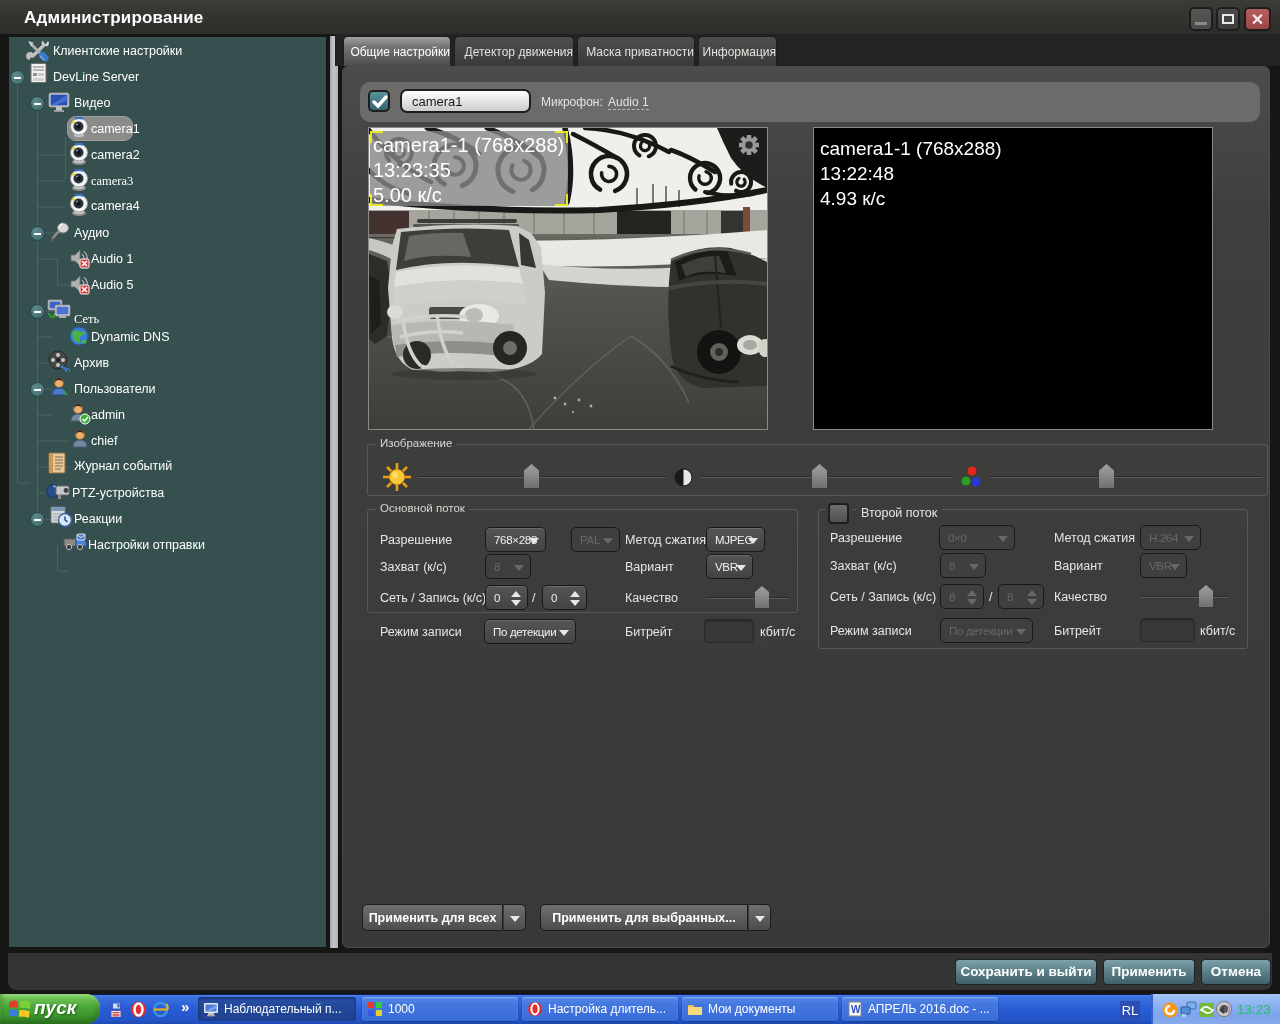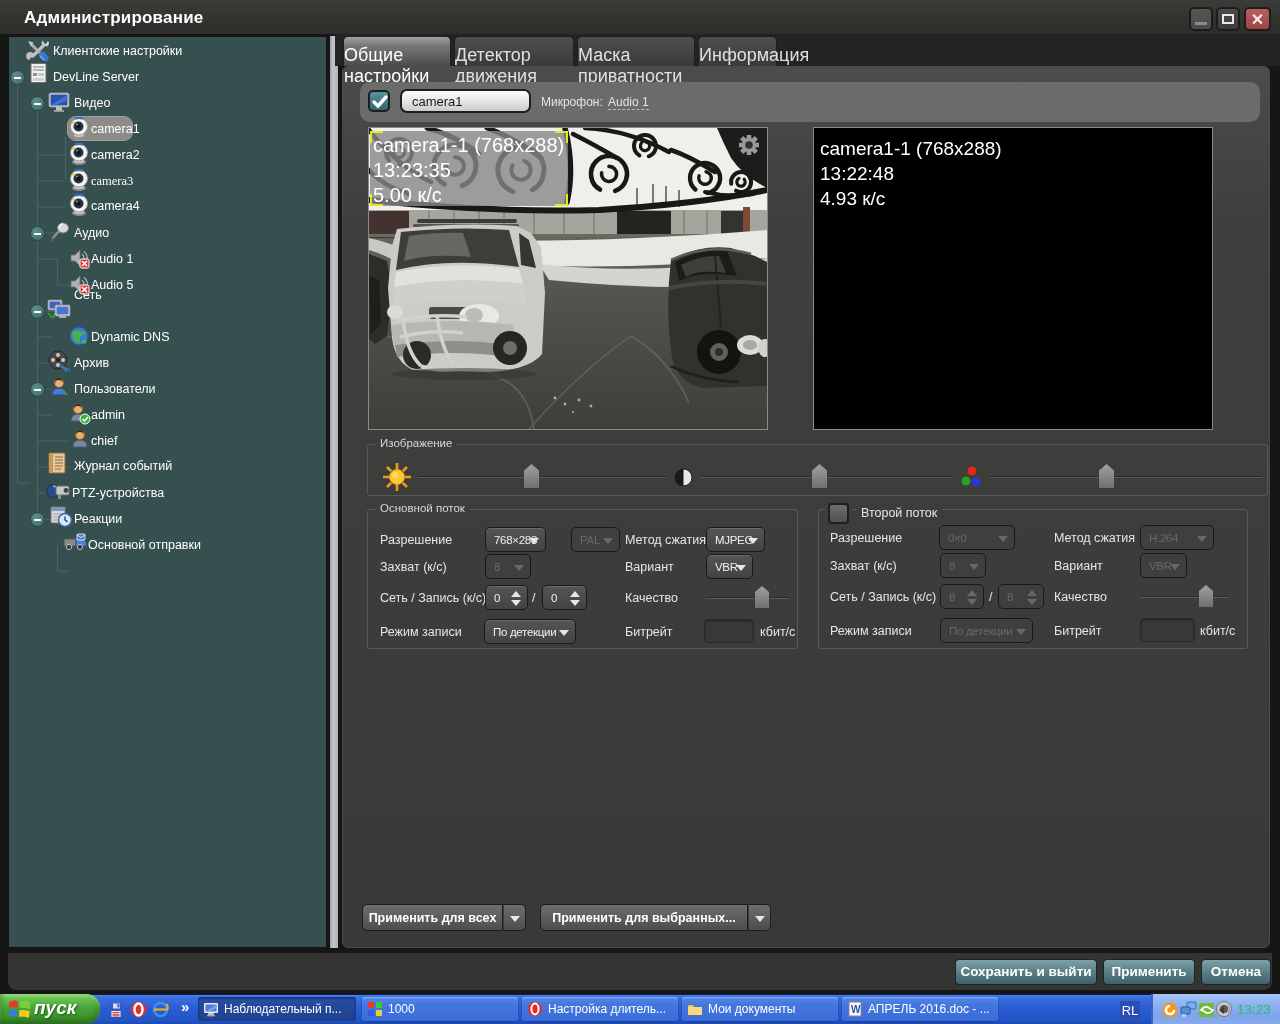--- a/index.html
+++ b/index.html
@@ -23,21 +23,21 @@
 .trow { position:absolute; color:#fff; font-size:12.5px; white-space:nowrap; }
 .minus { position:absolute; width:15px; height:15px; border-radius:50%;
   background:radial-gradient(circle at 35% 30%, #5d8a8d, #3f6b6f); border:1px solid #274546; }
 .minus i { position:absolute; left:3px; top:6px; width:7px; height:2px; background:#fff; }
 .hilite { position:absolute; left:67px; top:116px; width:66px; height:25px; border-radius:9px;
   background:#8b8b89; border:1px solid #9f9f9d; }
 .ticon { position:absolute; }
 
 #rpanel { left:342px; top:66px; width:928px; height:882px; border-radius:6px;
   background:linear-gradient(#4c4c4a,#3e3e3c 18%,#3d3d3b 45%,#393937); border:1px solid #4a4a48; }
-.tab { position:absolute; top:36px; height:30px; color:#fff; font-size:18px; text-align:left;
+.tab { position:absolute; top:36px; height:30px; color:#fff; font-size:12px; text-align:right;
   border:1px solid #1e1e1c; border-bottom:none; border-radius:5px 5px 0 0; padding-top:8px; }
 .tab.active { background:linear-gradient(#a2a2a0,#777775 30%,#4c4c4a); color:#fff; }
 .tab.inactive { background:linear-gradient(#4e4e4c,#3a3a38); color:#e0e0de; }
 
 #camrow { left:360px; top:82px; width:900px; height:40px; background:#6b6b69; border-radius:10px; }
 #camcheck { left:368px; top:90px; width:22px; height:22px; border-radius:5px; border:2px solid #1e1e1c;
   background:linear-gradient(#57939e,#32646e); }
 #camcheck svg { position:absolute; left:1px; top:1px; }
 #camname { left:400px; top:89px; width:131px; height:24px; border-radius:7px; border:2px solid #1e1e1c;
   background:linear-gradient(#ffffff,#cccccc); color:#1a1a1a; font-size:13px; padding:3px 0 0 10px; }
@@ -49,21 +49,21 @@
 #vid2 .vtext { position:absolute; left:6px; top:8px; color:#fff; font-size:19px; line-height:25px; }
 
 .fset { position:absolute; border:1px solid #59595b; border-radius:3px; }
 .fset span.lbl { position:absolute; top:-8px; left:8px; background:#3d3d3b; padding:0 4px;
   color:#d8d8d6; font-size:11.5px; }
 #fimg { left:367px; top:444px; width:901px; height:52px; }
 .track { position:absolute; height:2px; background:#2a2a28; border-bottom:1px solid #5a5a58; }
 .thumb { position:absolute; width:15px; height:24px; background:linear-gradient(#a0a0a0,#707070);
   clip-path:polygon(0 27%, 50% 0, 100% 27%, 100% 100%, 0 100%); }
 
-#g1 { left:367px; top:509px; width:431px; height:140px; }
+#g1 { left:367px; top:509px; width:431px; height:104px; }
 #g2 { left:818px; top:509px; width:430px; height:140px; }
 .glabel { position:absolute; color:#e6e6e4; font-size:12.5px; white-space:nowrap; }
 .dd { position:absolute; height:25px; border-radius:5px; border:1px solid #19191b;
   background:linear-gradient(#555553,#434341); box-shadow:inset 0 1px 0 #6a6a68;
   color:#f0f0ee; font-size:11.5px; }
 .dd span { position:absolute; left:8px; top:6px; letter-spacing:-0.3px; }
 .dd .arr { position:absolute; right:6px; top:10px; width:0; height:0;
   border-left:5px solid transparent; border-right:5px solid transparent; border-top:6px solid #e8e8e6; }
 .dd.dis { background:#3f3f3d; box-shadow:none; color:#68686a; }
 .dd.dis .arr { border-top-color:#68686a; }
@@ -159,30 +159,30 @@
   <div class="trow" style="left:53px; top:44px;">Клиентские настройки</div>
   <div class="trow" style="left:53px; top:70px;">DevLine Server</div>
   <div class="trow" style="left:74px; top:96px;">Видео</div>
   <div class="trow" style="left:91px; top:122px;">camera1</div>
   <div class="trow" style="left:91px; top:148px;">camera2</div>
   <div class="trow" style="left:91px; top:174px;font-family:Liberation Serif, serif;">camera3</div>
   <div class="trow" style="left:91px; top:199px;">camera4</div>
   <div class="trow" style="left:74px; top:226px;">Аудио</div>
   <div class="trow" style="left:91px; top:252px;">Audio 1</div>
   <div class="trow" style="left:91px; top:278px;">Audio 5</div>
-  <div class="trow" style="left:74px; top:288px;">Сеть</div>
+  <div class="trow" style="left:74px; top:312px;font-family:Liberation Serif, serif;">Сеть</div>
   <div class="trow" style="left:91px; top:330px;">Dynamic DNS</div>
   <div class="trow" style="left:74px; top:356px;">Архив</div>
   <div class="trow" style="left:74px; top:382px;">Пользователи</div>
   <div class="trow" style="left:91px; top:408px;">admin</div>
   <div class="trow" style="left:91px; top:434px;">chief</div>
   <div class="trow" style="left:74px; top:459px;">Журнал событий</div>
   <div class="trow" style="left:72px; top:486px;">PTZ-устройства</div>
   <div class="trow" style="left:74px; top:512px;">Реакции</div>
-  <div class="trow" style="left:88px; top:538px;">Основной отправки</div>
+  <div class="trow" style="left:88px; top:538px;">Настройки отправки</div>
 
   <svg class="abs ticon" style="left:26px; top:40px;" width="25" height="24" viewBox="0 0 25 24">
     <path d="M19 4 L7 16" stroke="#c2c2c2" stroke-width="3.2"></path>
     <path d="M22 1 a3.4 3.4 0 0 1 -1 5.4 l-2.2 -1 z" fill="#d8d8d8"></path>
     <path d="M16.5 0.5 a3.4 3.4 0 0 0 1 5.4 l2.2 -1 z" fill="#c8c8c8"></path>
     <path d="M8 15 a4 4 0 1 0 -4.5 5 l1 -2.6 2.6 0.6 z" fill="#c0c0c0"></path>
     <path d="M5 4 L17 16" stroke="#b0b0b0" stroke-width="2.8"></path>
     <path d="M2 1 l5.5 1.5 -2.5 3.5 z" fill="#d0d0d0"></path>
     <rect x="12.2" y="13.2" width="11" height="6.5" rx="3.2" transform="rotate(45 17.7 16.5)" fill="#3a78c8"></rect>
     <path d="M14 16 l4 4" stroke="#7ab0f0" stroke-width="1.4"></path>
@@ -568,21 +568,21 @@
   <div class="abs glabel" style="left:625px; top:625px;">Битрейт</div>
   <div class="abs inputbox" style="left:704px; top:619px; width:50px;"></div>
   <div class="abs glabel" style="left:760px; top:625px;">кбит/с</div>
 
   <div class="abs glabel" style="left:830px; top:531px;">Разрешение</div>
   <div class="abs dd dis" style="left:939px; top:525px; width:76px;">
       <span>0×0</span>
       <i class="arr"></i>
     </div>
   <div class="abs glabel" style="left:1054px; top:531px;">Метод сжатия</div>
-  <div class="abs dd dis" style="left:1140px; top:525px; width:74px;">
+  <div class="abs dd dis" style="left:1140px; top:525px; width:61px;">
       <span>H.264</span>
       <i class="arr"></i>
     </div>
 
   <div class="abs glabel" style="left:830px; top:559px;">Захват (к/с)</div>
   <div class="abs dd dis" style="left:940px; top:553px; width:46px;">
       <span>8</span>
       <i class="arr"></i>
     </div>
   <div class="abs glabel" style="left:1054px; top:559px;">Вариант</div>

